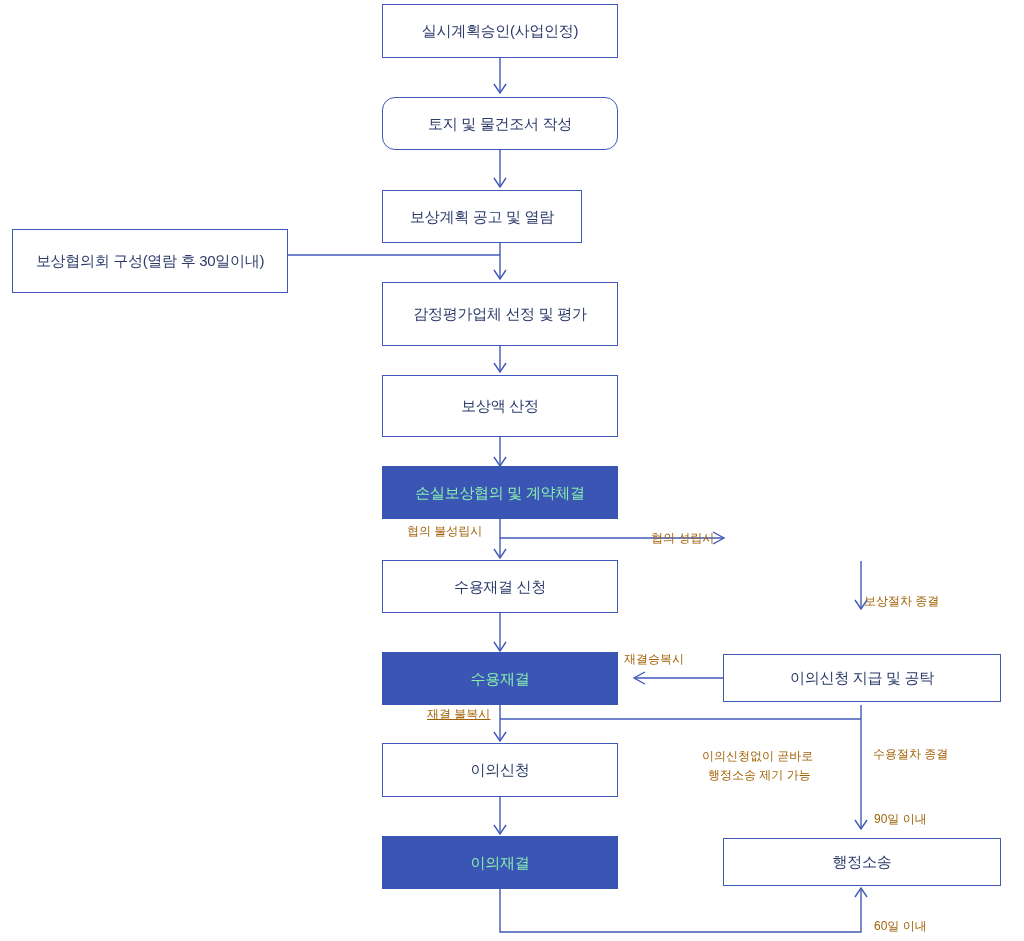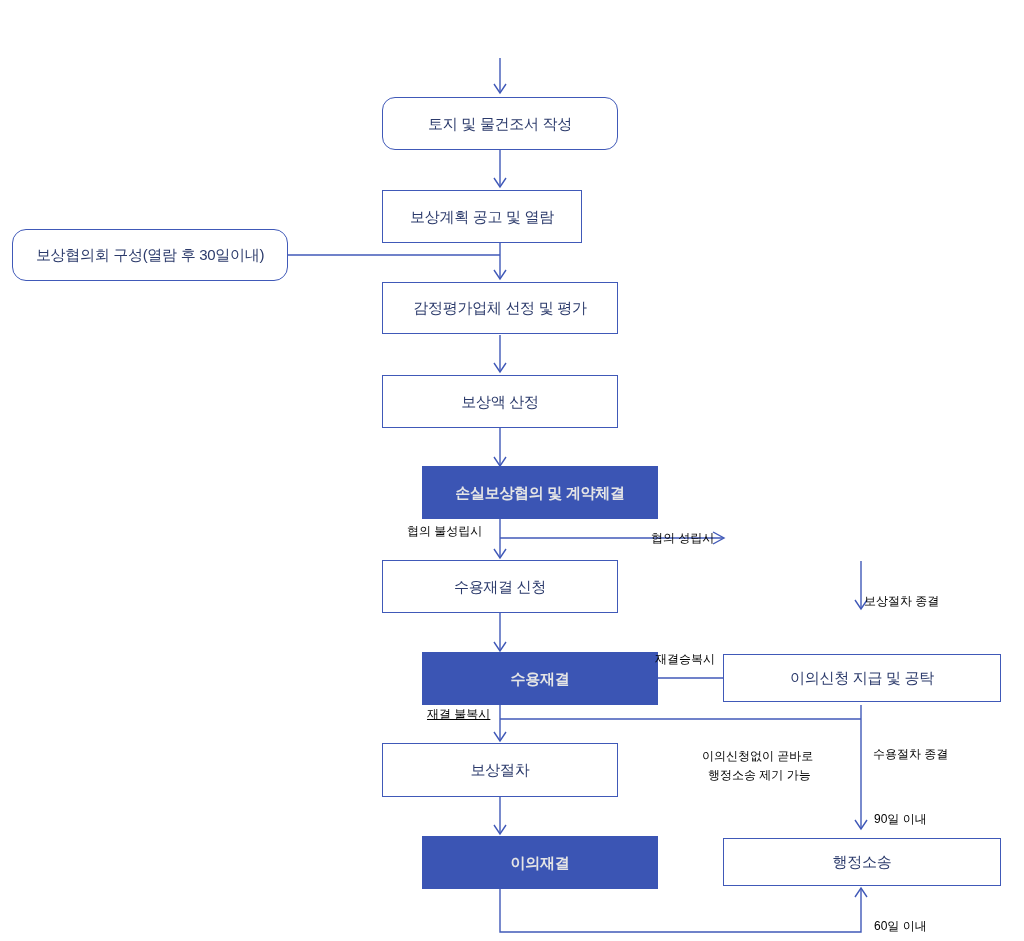--- a/index.html
+++ b/index.html
@@ -27,31 +27,30 @@
     align-items: center;
     justify-content: center;
     text-align: center;
     font-size: 15px;
     letter-spacing: -0.3px;
     line-height: 1.2;
   }
   .node.filled {
     background: #3b55b4;
     border-color: #3b55b4;
-    color: #e5e5e5;
-    font-weight: bold;
-    margin-left: 40px;
+    color: #86efac;
+    font-weight: normal;
   }
   .node.wide-label {
     font-size: 15px;
   }
   .edge-label {
     position: absolute;
     font-size: 12px;
-    color: #000000;
+    color: #a16207;
     white-space: nowrap;
     line-height: 1.3;
     text-align: center;
   }
   svg.links {
     position: absolute;
     left: 0;
     top: 0;
     width: 1024px;
     height: 941px;
@@ -110,38 +109,41 @@
     <path class="ln" d="M861 705 L861 828"></path>
     <path class="ln" d="M855 820 L861 829 L867 820"></path>
 
     <path class="ln" d="M500 797 L500 833"></path>
     <path class="ln" d="M494 825 L500 834 L506 825"></path>
 
     <path class="ln" d="M500 889 L500 932 L861 932 L861 889"></path>
     <path class="ln" d="M855 897 L861 888 L867 897"></path>
   </svg>
 
+  <div class="node" style="left:382px; top:4px; width:236px; height:54px;">
+    <span>실시계획승인(사업인정)</span>
+  </div>
 
   <div class="node" style="left:382px; top:97px; width:236px; height:53px;border-radius:13px;">
     <span>토지 및 물건조서 작성</span>
   </div>
 
   <div class="node" style="left:382px; top:190px; width:200px; height:53px;">
     <span>보상계획 공고 및 열람</span>
   </div>
 
-  <div class="node wide-label" style="left:12px; top:229px; width:276px; height:52px;border-radius:14px;">
+  <div class="node wide-label" style="left:12px; top:229px; width:276px; height:64px;">
     <span>보상협의회 구성(열람 후 30일이내)</span>
   </div>
 
-  <div class="node" style="left:382px; top:282px; width:236px; height:52px;">
+  <div class="node" style="left:382px; top:282px; width:236px; height:64px;">
     <span>감정평가업체 선정 및 평가</span>
   </div>
 
-  <div class="node" style="left:382px; top:375px; width:236px; height:53px;">
+  <div class="node" style="left:382px; top:375px; width:236px; height:62px;">
     <span>보상액 산정</span>
   </div>
 
   <div class="node filled" style="left:382px; top:466px; width:236px; height:53px;">
     <span>손실보상협의 및 계약체결</span>
   </div>
 
 
   <div class="node" style="left:382px; top:560px; width:236px; height:53px;">
     <span>수용재결 신청</span>
@@ -149,38 +151,38 @@
 
   <div class="node filled" style="left:382px; top:652px; width:236px; height:53px;">
     <span>수용재결</span>
   </div>
 
   <div class="node" style="left:723px; top:654px; width:278px; height:48px;">
     <span>이의신청 지급 및 공탁</span>
   </div>
 
   <div class="node" style="left:382px; top:743px; width:236px; height:54px;">
-    <span>보상절차</span>
+    <span>이의신청</span>
   </div>
 
   <div class="node filled" style="left:382px; top:836px; width:236px; height:53px;">
     <span>이의재결</span>
   </div>
 
   <div class="node" style="left:723px; top:838px; width:278px; height:48px;">
     <span>행정소송</span>
   </div>
 
   <div class="edge-label" style="left:651px; top:531px;">협의 성립시</div>
 
   <div class="edge-label" style="left:407px; top:524px;">협의 불성립시</div>
 
   <div class="edge-label" style="left:864px; top:565px;margin-top:29px;">보상절차 종결</div>
 
-  <div class="edge-label" style="left:655px; top:652px;">재결승복시</div>
+  <div class="edge-label" style="left:624px; top:652px;">재결승복시</div>
 
   <div class="edge-label" style="left:427px; top:707px;text-decoration:underline;">재결 불복시</div>
 
   <div class="edge-label" style="left:873px; top:747px;">수용절차 종결</div>
 
   <div class="edge-label" style="left:702px; top:749px;">이의신청없이 곧바로</div>
 
   <div class="edge-label" style="left:708px; top:768px;text-align:right;">행정소송 제기 가능</div>
 
   <div class="edge-label" style="left:874px; top:812px;">90일 이내</div>

